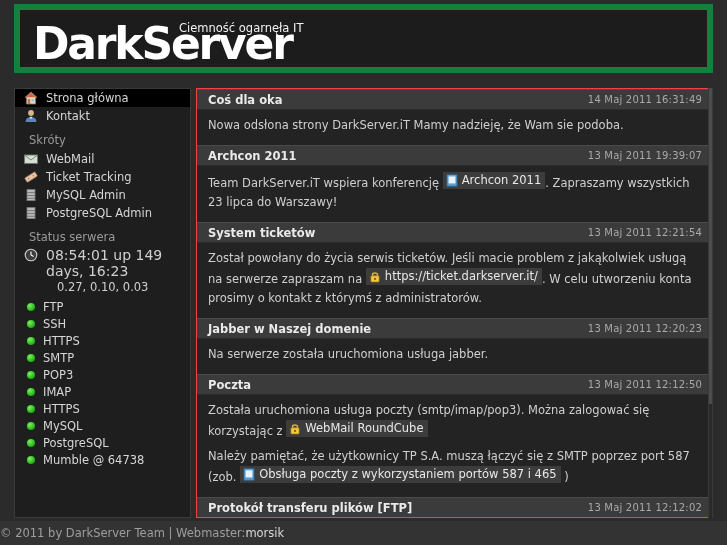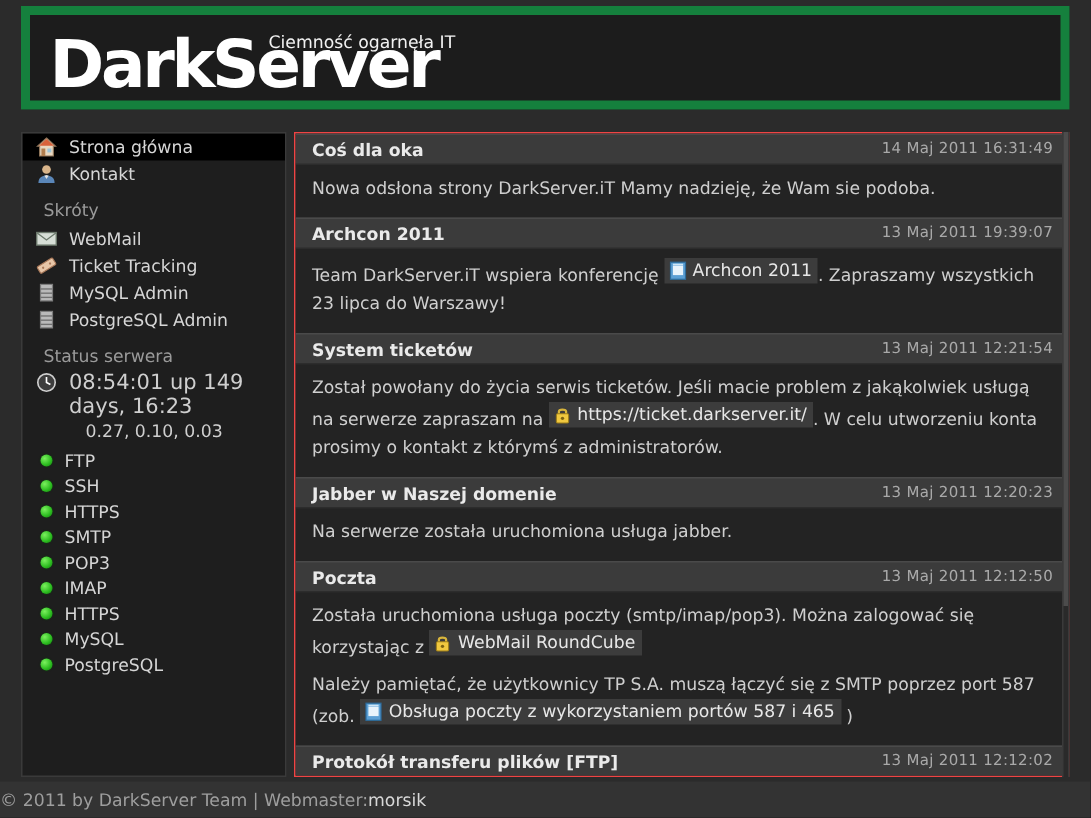--- a/index.html
+++ b/index.html
@@ -336,20 +336,24 @@
       <span class="dot"></span>
       <span>HTTPS</span>
     </div>
     <div class="svc">
       <span class="dot"></span>
       <span>MySQL</span>
     </div>
     <div class="svc">
       <span class="dot"></span>
       <span>PostgreSQL</span>
+    </div>
+    <div class="svc">
+      <span class="dot"></span>
+      <span>Mumble @ 64738</span>
     </div>
 
   </div>
 
   <div id="content">
 
     <div class="article">
       <div class="art-head">
         <span class="art-title">Coś dla oka</span>
         <span class="art-date">14 Maj 2011 16:31:49</span>

